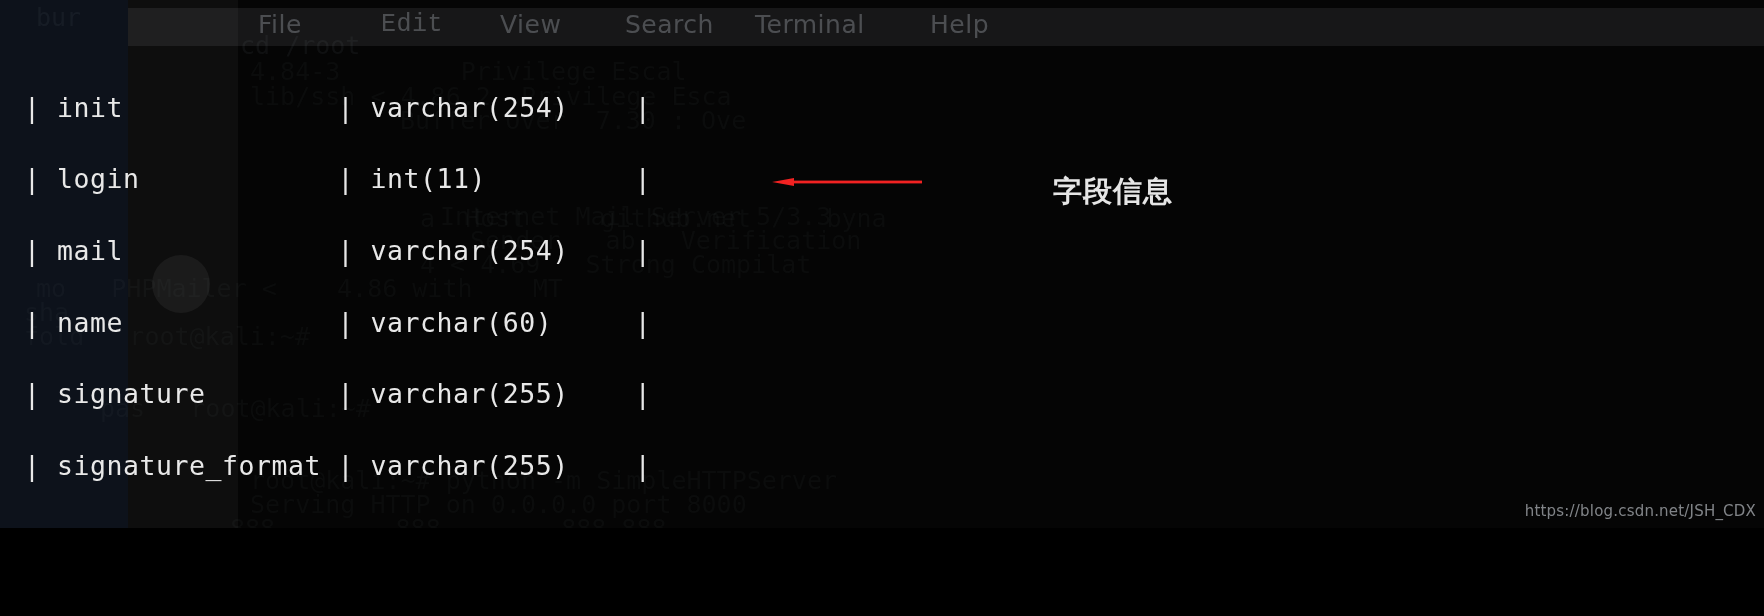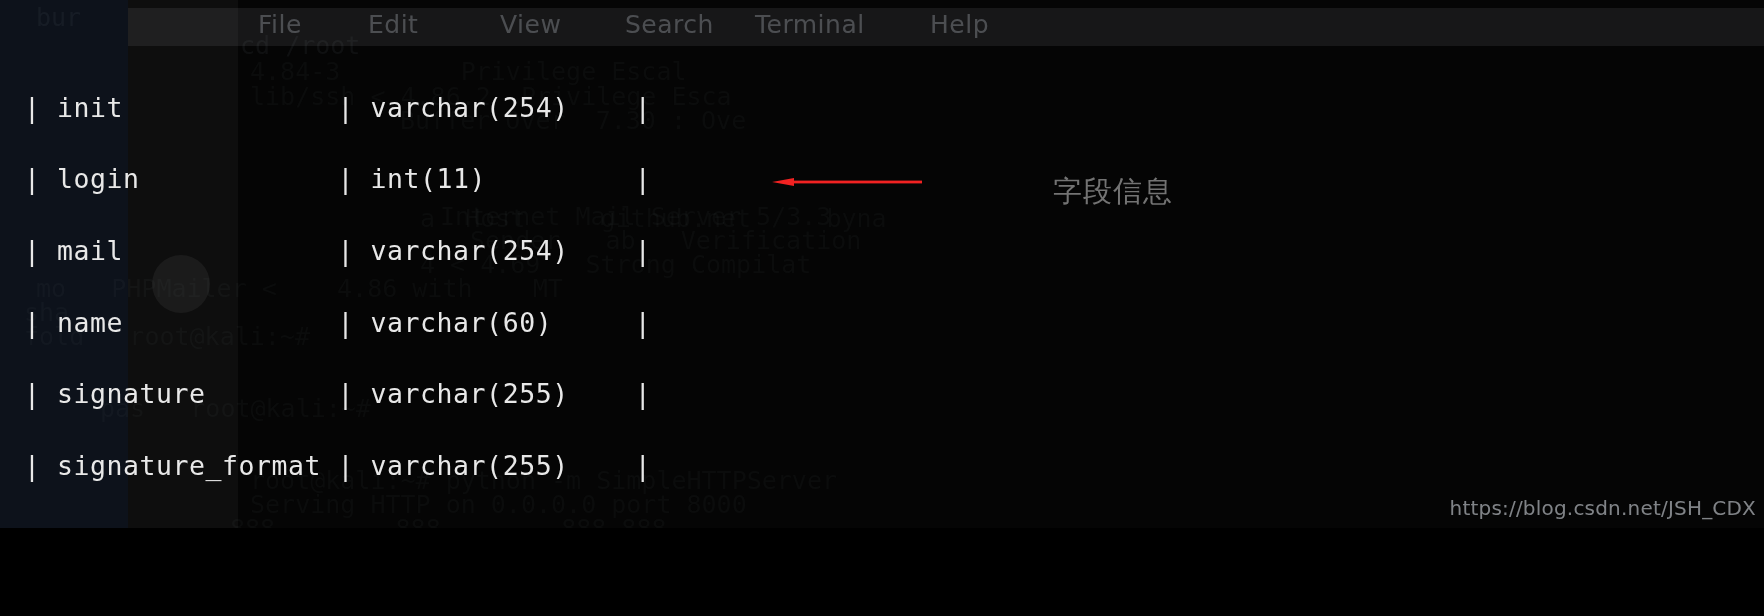--- a/index.html
+++ b/index.html
@@ -86,23 +86,23 @@
   
   .annot-arrow {
     position: absolute;
     left: 772px; top: 178px;
     width: 150px; height: 8px;
     z-index: 6;
   }
   .annot-label {
     position: absolute;
     left: 1053px; top: 172px;
-    color: #737373;
+    color: #e5e5e5;
     font-size: 29px;
-    font-weight: normal;
+    font-weight: bold;
     letter-spacing: 1px;
     font-family: "DejaVu Sans", "Liberation Sans", sans-serif;
     z-index: 6;
     white-space: nowrap;
   }
 
   
   .cmd-box {
     position: absolute;
     left: 2px; top: 528px;
@@ -110,40 +110,40 @@
     border: 3px solid #f03a3a;
     z-index: 5;
     pointer-events: none;
   }
 
   
   .watermark {
     position: absolute;
     right: 8px; bottom: 8px;
     color: rgba(205,210,216,0.62);
-    font-size: 20px;
+    font-size: 15px;
     letter-spacing: 0.2px;
     font-family: "DejaVu Sans", "Liberation Sans", sans-serif;
     z-index: 7;
     white-space: nowrap;
   }
 </style>
 </head>
 <body>
 
 <div id="screen">
 
   <div class="ghost-layer">
     <div class="ghost-sidebar"></div>
     <div class="ghost-strip"></div>
     <div class="ghost-circle"></div>
 
     <div class="ghost-menubar"></div>
     <div class="ghost-menu-text" style="left:258px;">File</div>
-    <div class="ghost-menu-text" style="left:368px;">Edit</div>
+    <div class="ghost-menu-text" style="left:381px;font-family:Liberation Mono, monospace;">Edit</div>
     <div class="ghost-menu-text" style="left:500px;">View</div>
     <div class="ghost-menu-text" style="left:625px;">Search</div>
     <div class="ghost-menu-text" style="left:755px;">Terminal</div>
     <div class="ghost-menu-text" style="left:930px;">Help</div>
 
     <div class="ghost-line ghost-dim" style="left:36px;  top:4px;">bur</div>
     <div class="ghost-line ghost-dim" style="left:240px; top:32px;">cd /root</div>
     <div class="ghost-line ghost-dimmer" style="left:250px; top:58px;">4.84-3        Privilege Escal</div>
     <div class="ghost-line ghost-dimmer" style="left:250px; top:83px;">lib/ssh &lt; 4.86.2  Privilege Esca</div>
     <div class="ghost-line ghost-dimmer" style="left:400px; top:107px;">Buffer Over  7.30 : Ove</div>

